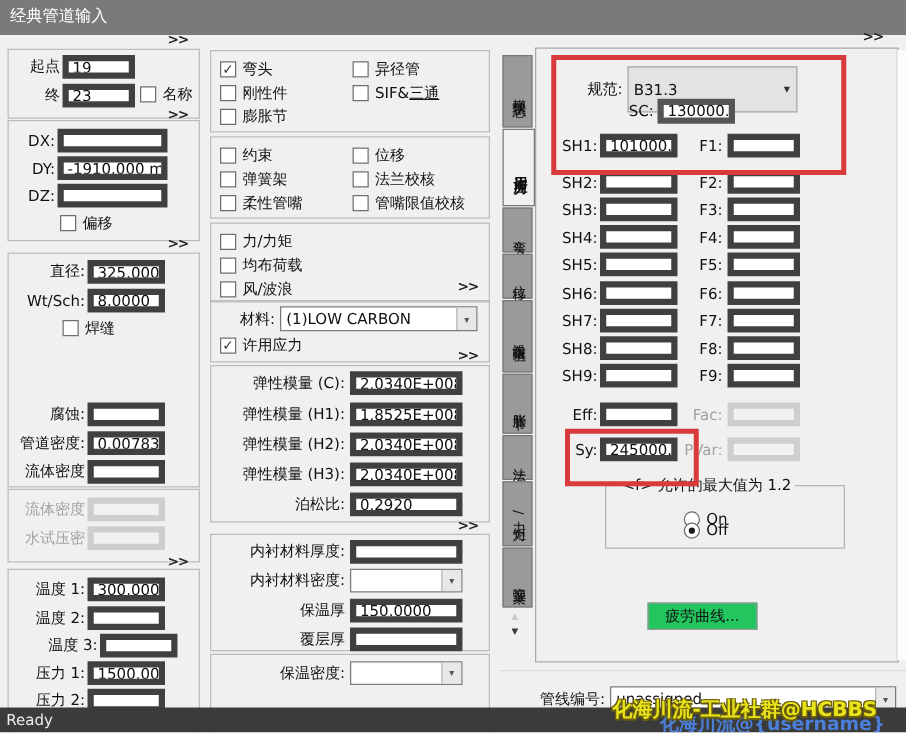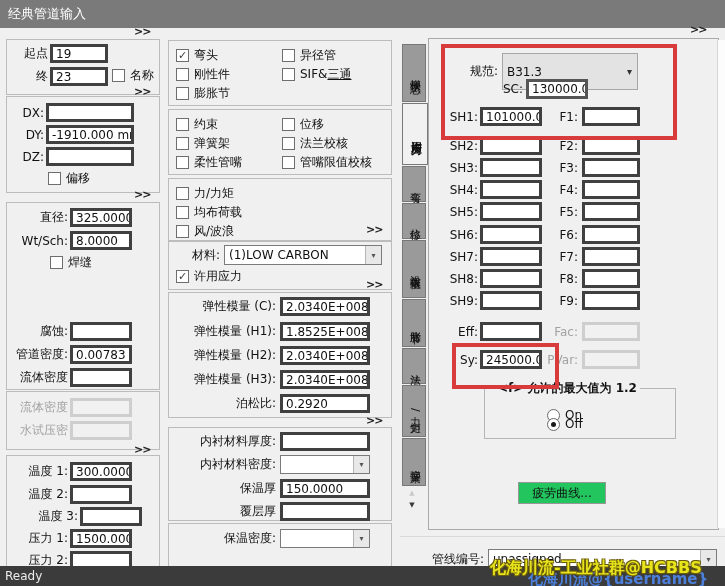--- a/index.html
+++ b/index.html
@@ -5,21 +5,21 @@
   html,body{margin:0;padding:0;background:#d8d8d8;}
   #app{position:relative;width:725px;height:586px;background:#f0f0f0;
        font-family:"DejaVu Sans",sans-serif;font-size:12px;color:#111;overflow:hidden;}
   .titlebar{position:absolute;left:0;top:0;width:725px;height:28px;background:#7a7a7a;
             color:#fff;font-size:13px;line-height:28px;padding-left:8px;box-sizing:border-box;}
   .grp{position:absolute;border:1px solid #bcbcbc;}
   .chev{position:absolute;font-size:11px;font-weight:bold;color:#222;letter-spacing:-1px;}
   .row{position:absolute;display:flex;align-items:center;white-space:nowrap;}
   .lbl{display:inline-block;text-align:right;white-space:nowrap;}
   .lbl.dis{color:#a2a2a2;}
-  .inp{box-sizing:border-box;height:19px;background:#fff;border:3px solid #404040;
+  .inp{box-sizing:border-box;height:19px;background:#fff;border:5px solid #404040;
        display:inline-flex;align-items:center;padding:0 3px;overflow:hidden;white-space:nowrap;}
   .inp.dis{background:#f1f1f1;border-color:#cecece;}
   .cb{box-sizing:border-box;width:13px;height:13px;background:#fff;border:1px solid #6e6e6e;
       display:inline-flex;align-items:center;justify-content:center;flex:none;}
   .cb .mark{font-size:11px;line-height:1;color:#3a3a3a;}
   .cblbl{margin-left:5px;white-space:nowrap;}
   .ul{text-decoration:underline;}
   .combo{box-sizing:border-box;height:20px;background:#fff;border:1px solid #7b7b7b;
          display:inline-flex;align-items:center;padding-left:4px;position:relative;overflow:hidden;}
   .combo .cbtn{position:absolute;right:0;top:0;bottom:0;width:15px;background:#e8e8e8;
@@ -31,21 +31,21 @@
   .vtab{box-sizing:border-box;width:24px;display:flex;align-items:center;justify-content:center;
         background:#9a9a9a;border:1px solid #787878;color:#101010;font-size:11px;
         writing-mode:vertical-rl;letter-spacing:1px;}
   .vtab.active{background:#f1f1f1;font-weight:bold;width:26px;}
   .varrow{width:16px;height:11px;display:flex;align-items:center;justify-content:center;
           font-size:7px;margin-left:2px;}
   .varrow.up{color:#c9c9c9;}
   .varrow.dn{color:#3a3a3a;}
   .panel{position:absolute;left:428px;top:38px;width:289px;height:490px;border:1px solid #a9a9a9;}
   .fbox{position:absolute;left:484px;top:388px;width:190px;height:49px;border:1px solid #b5b5b5;}
-  .fbox .legend{position:absolute;left:10px;top:-9px;background:#f0f0f0;padding:0 3px;white-space:nowrap;font-weight:bold;}
+  .fbox .legend{position:absolute;left:10px;top:-9px;background:#f0f0f0;padding:0 3px;white-space:nowrap;}
   .radio{box-sizing:border-box;width:13px;height:13px;border:1px solid #6b6b6b;border-radius:50%;
          background:#fff;position:relative;flex:none;}
   .radio.sel::after{content:"";position:absolute;left:3px;top:3px;width:5px;height:5px;
                     border-radius:50%;background:#1a1a1a;}
   .btn1{position:absolute;box-sizing:border-box;background:#22c55e;border:1px solid #979797;
         display:flex;align-items:center;justify-content:center;}
   .redbox{position:absolute;border:4px solid #d83b3b;pointer-events:none;z-index:4;}
   .hdiv{position:absolute;height:1px;background:#d9d9d9;}
   .vsb{position:absolute;left:717px;top:40px;width:8px;height:488px;background:#fcfcfc;
        border-left:1px solid #d5d5d5;box-sizing:border-box;}

